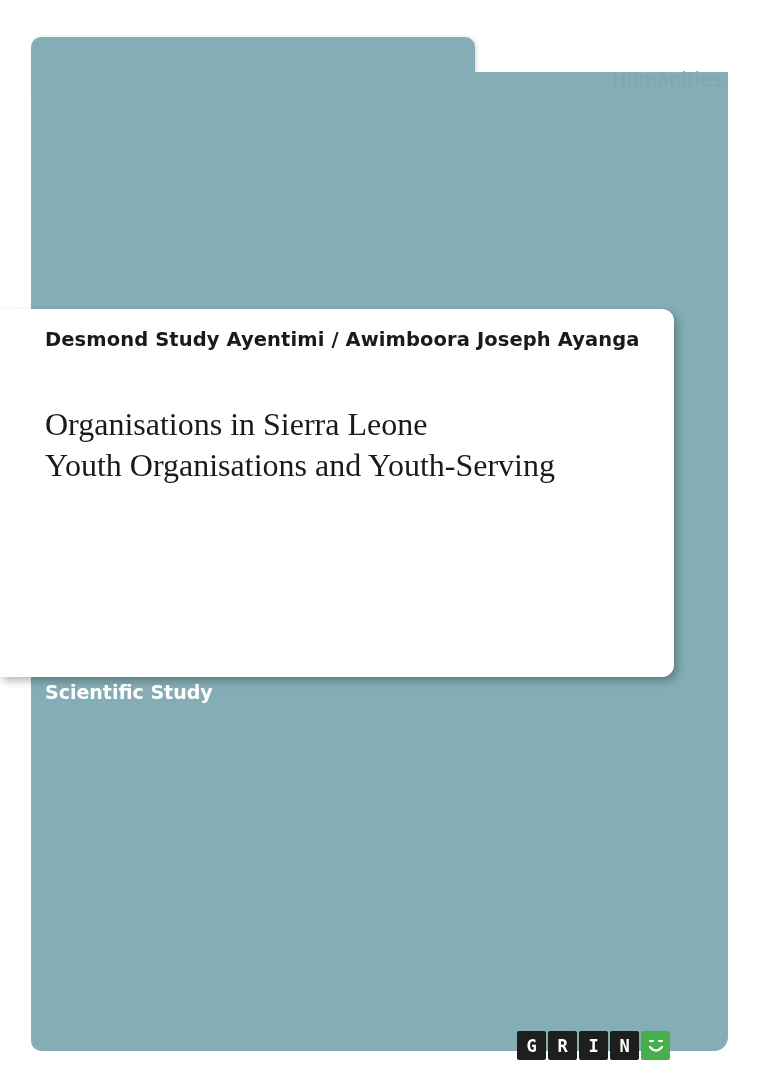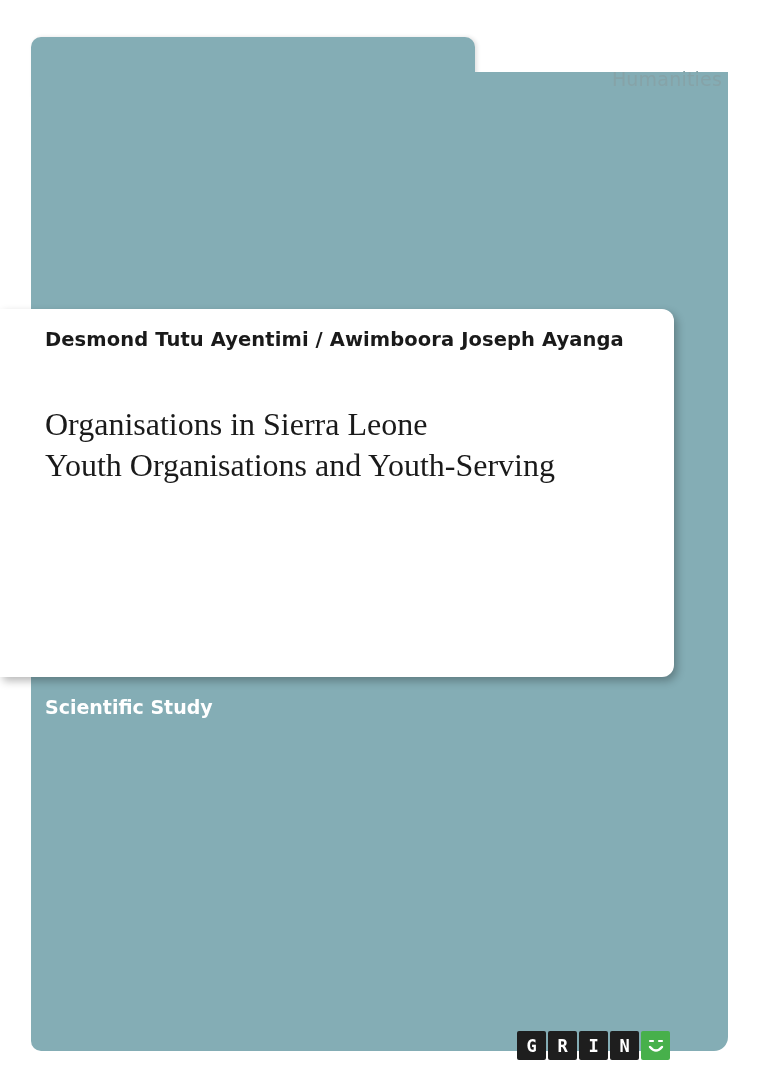--- a/index.html
+++ b/index.html
@@ -74,21 +74,21 @@
       left: 45px; top: 404px;
       width: 600px;
       font-family: "Liberation Serif", "DejaVu Serif", serif;
       font-size: 32px;
       line-height: 41px;
       color: #1a1a1a;
     }
     .title span { display: block; white-space: nowrap; }
     .series {
       position: absolute;
-      left: 45px; top: 696px;
+      left: 45px; top: 681px;
       font-family: "DejaVu Sans", sans-serif;
       font-weight: bold;
       font-size: 19px;
       color: #ffffff;
     }
     .logo {
       position: absolute;
       left: 517px; top: 1031px;
       display: flex;
       gap: 2px;
@@ -119,21 +119,21 @@
 
 <div class="cover">
   <div class="teal-tab"></div>
   <div class="teal-topleft-cover"></div>
   <div class="teal-main"></div>
 
   <div class="category">Humanities</div>
 
   <div class="white-panel"></div>
 
-  <div class="authors">Desmond Tutu Ayentimi / Awimboora Joseph Ayanga</div>
+  <div class="authors">Desmond Study Ayentimi / Awimboora Joseph Ayanga</div>
 
   <div class="title">
     <span>Organisations in Sierra Leone</span>
     <span>Youth Organisations and Youth-Serving</span>
   </div>
 
   <div class="series">Scientific Study</div>
 
   <div class="logo">
     <div class="tile">G</div>

